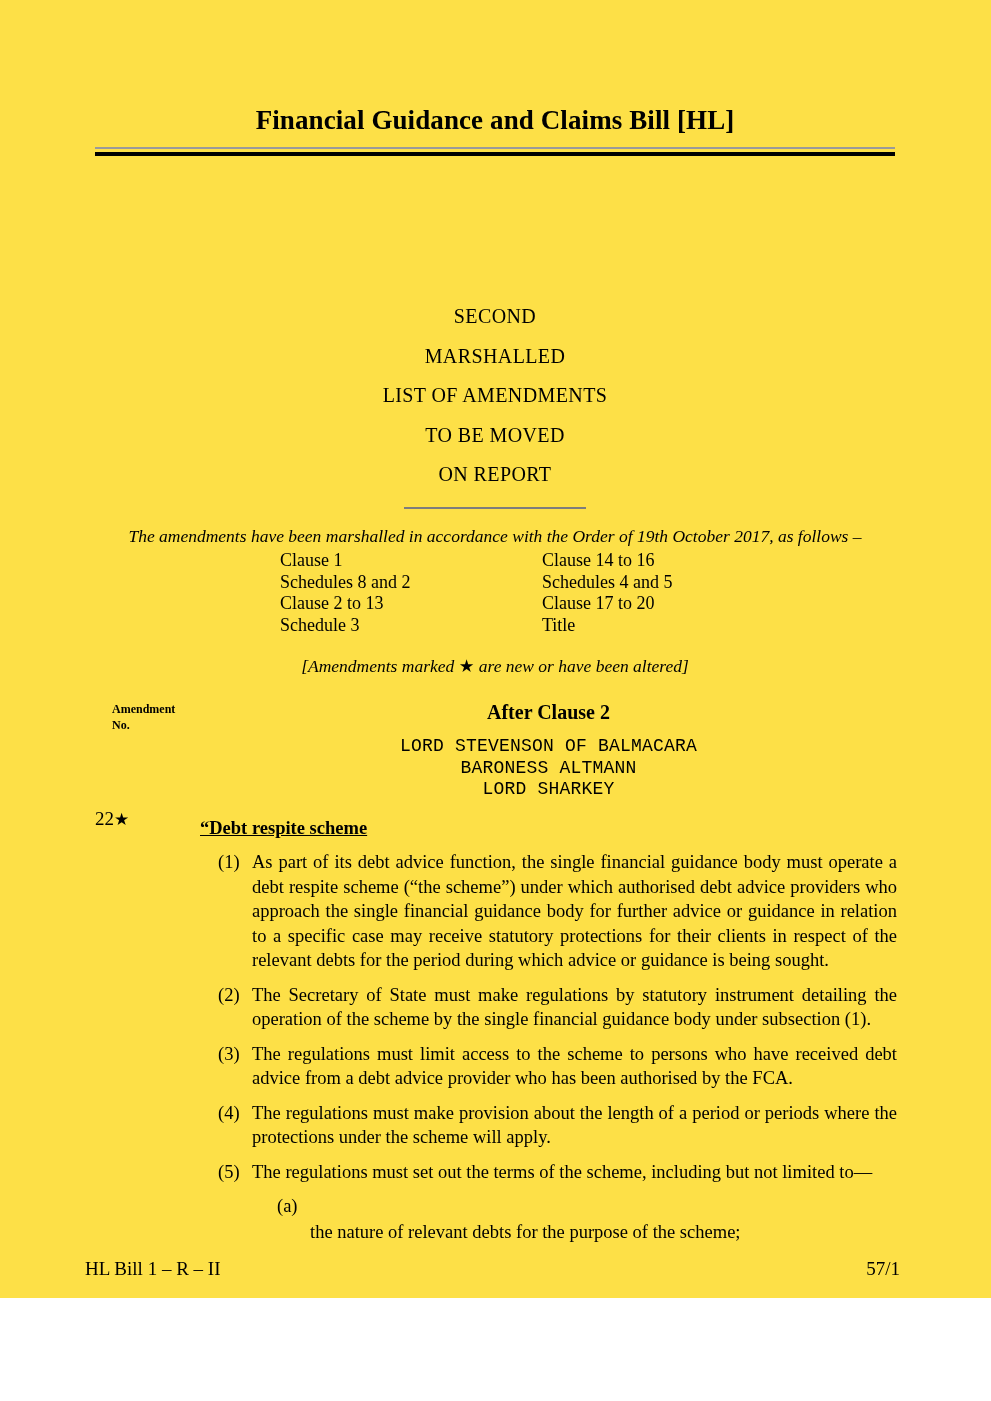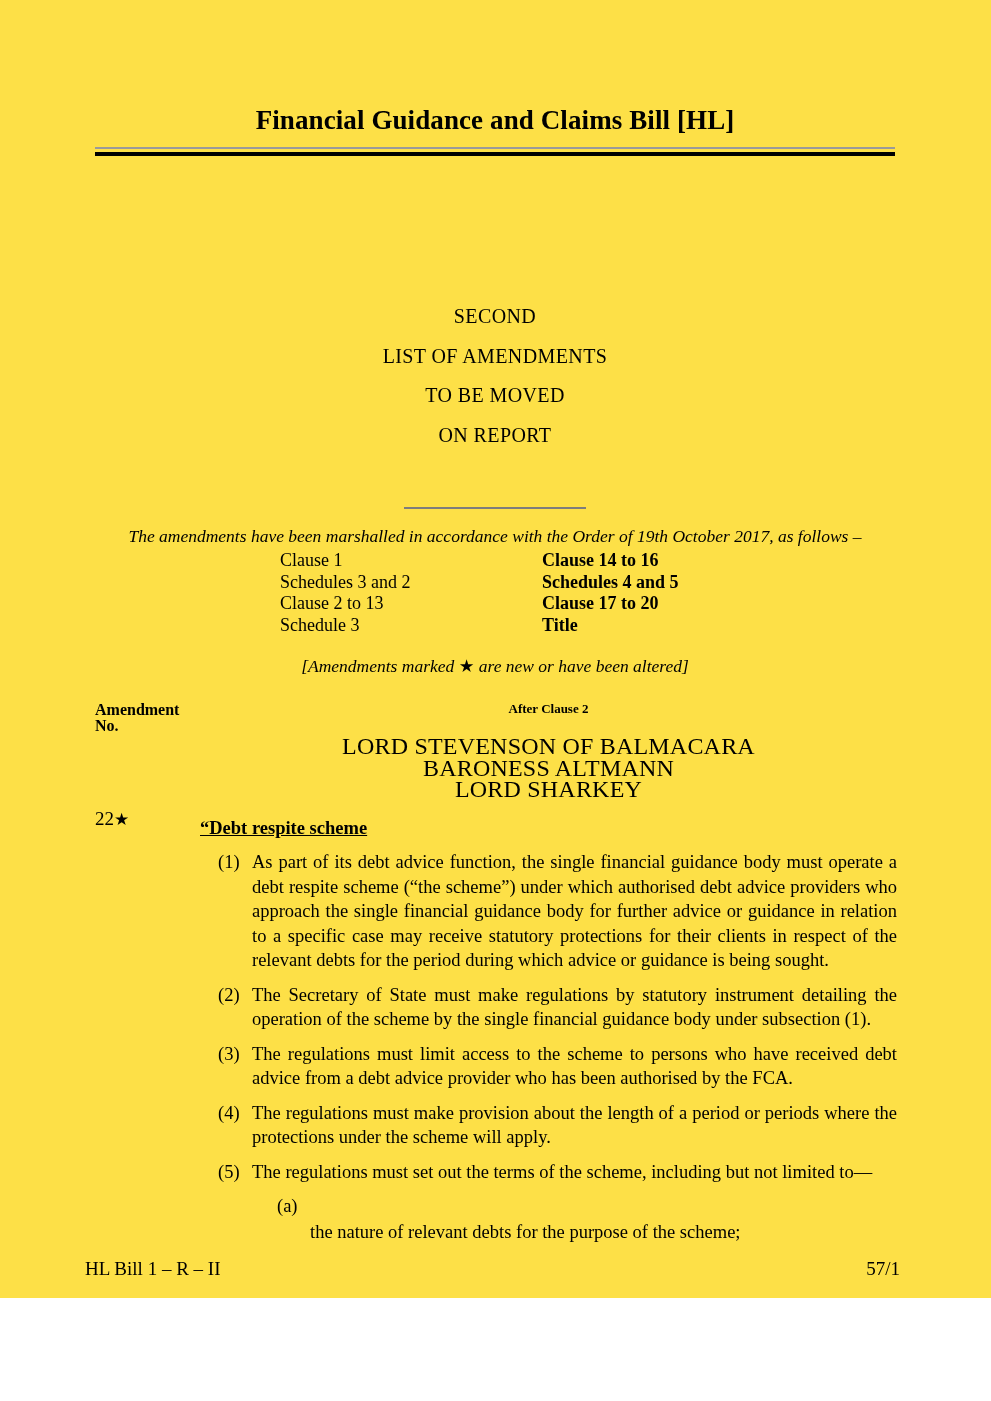--- a/index.html
+++ b/index.html
@@ -90,66 +90,67 @@
     top: 550px;
     width: 520px;
     font-size: 18px;
     margin-left: 45px;
   }
   .clause-row {
     display: flex;
     line-height: 21.5px;
   }
   .clause-row .c1 { width: 262px; }
-  .clause-row .c2 { width: 258px; font-weight: bold; }
+  .clause-row .c2 { width: 258px; }
 
   
   .star-note {
     position: absolute;
     left: 95px;
     top: 656px;
     width: 800px;
     text-align: center;
     font-style: italic;
     font-size: 17.5px;
   }
   .star-note .star { font-style: normal; }
 
   
   .amend-label {
     position: absolute;
-    left: 95px;
+    left: 112px;
     top: 702px;
     width: 110px;
-    font-size: 16px;
+    font-size: 12px;
     font-weight: bold;
     line-height: 15.5px;
   }
 
   
   .after-clause {
     position: absolute;
     left: 200px;
     top: 701px;
     width: 697px;
     text-align: center;
-    font-size: 13px;
+    font-size: 20px;
     font-weight: bold;
   }
 
   
   .sponsors {
     position: absolute;
     left: 200px;
     top: 736px;
     width: 697px;
     text-align: center;
-    font-size: 24px;
+    font-size: 18px;
     line-height: 21.5px;
     letter-spacing: 0.2px;
+    font-family: Liberation Mono, monospace;
   }
 
   
   .amend-no {
     position: absolute;
     left: 95px;
     top: 808px;
     font-size: 19px;
     font-weight: normal;
     text-align: center;
@@ -225,36 +226,37 @@
 <body>
 
 <div class="page">
 
   <div class="doc-title">Financial Guidance and Claims Bill [HL]</div>
   <div class="rule-thin"></div>
   <div class="rule-thick"></div>
 
   <div class="headings">
     <div class="hline">SECOND</div>
+    <div class="hline">MARSHALLED</div>
     <div class="hline">LIST OF AMENDMENTS</div>
     <div class="hline">TO BE MOVED</div>
     <div class="hline">ON REPORT</div>
   </div>
 
   <div class="divider-short"></div>
 
   <div class="marshal-note">The amendments have been marshalled in accordance with the Order of 19th October 2017, as follows –</div>
 
   <div class="clause-cols">
     <div class="clause-row">
       <div class="c1">Clause 1</div>
       <div class="c2">Clause 14 to 16</div>
     </div>
     <div class="clause-row">
-      <div class="c1">Schedules 3 and 2</div>
+      <div class="c1">Schedules 8 and 2</div>
       <div class="c2">Schedules 4 and 5</div>
     </div>
     <div class="clause-row">
       <div class="c1">Clause 2 to 13</div>
       <div class="c2">Clause 17 to 20</div>
     </div>
     <div class="clause-row">
       <div class="c1">Schedule 3</div>
       <div class="c2">Title</div>
     </div>

